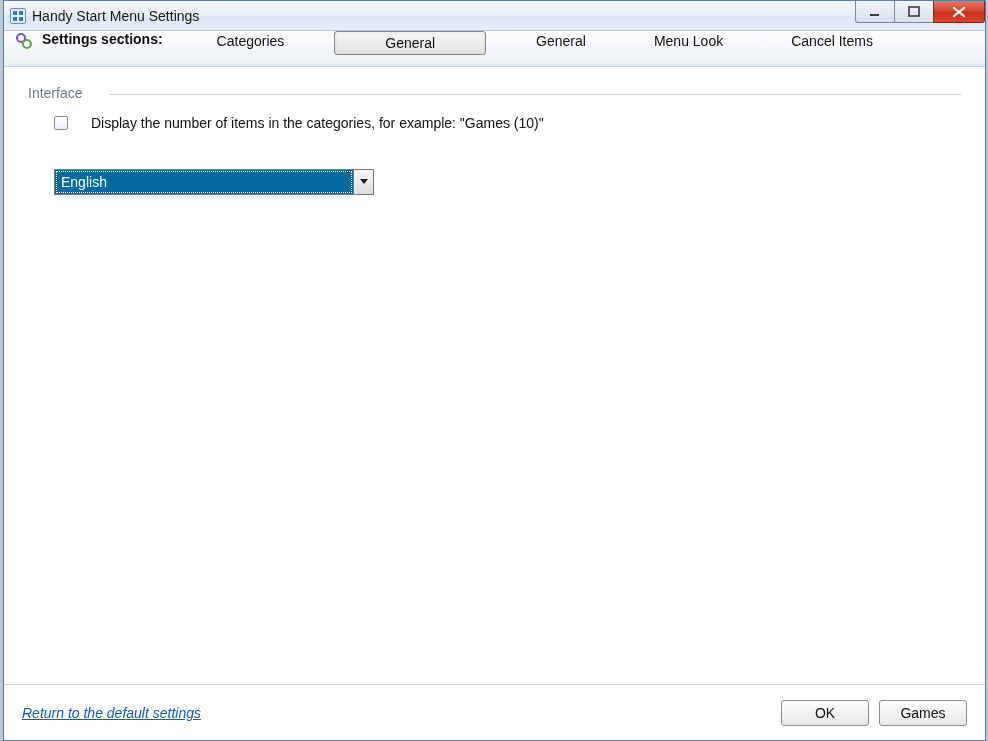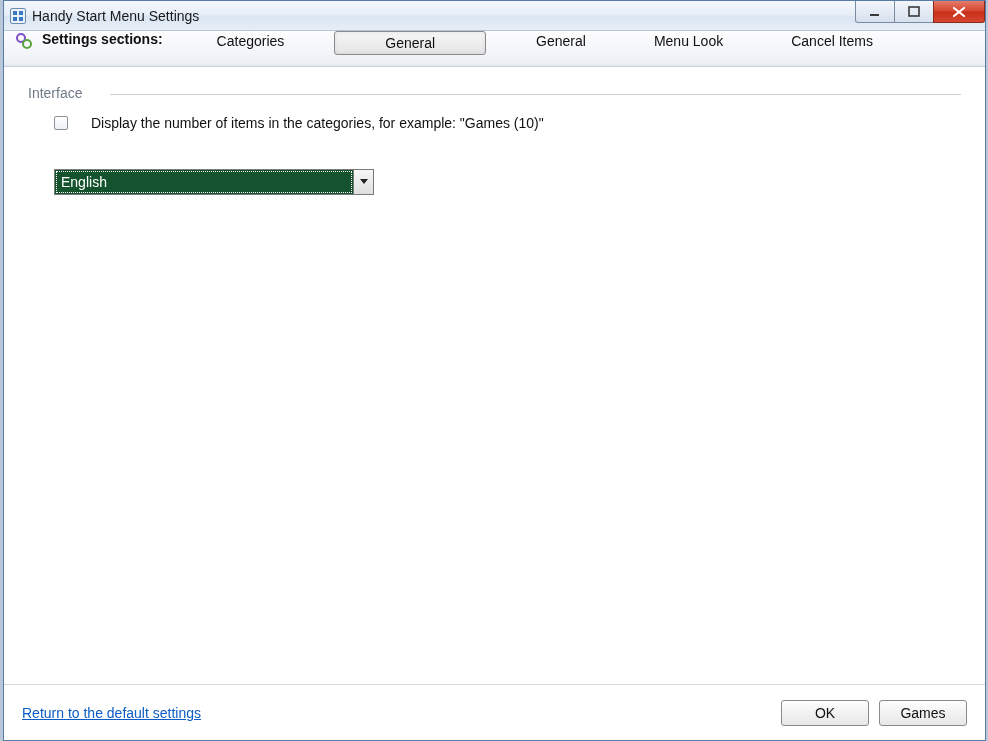--- a/index.html
+++ b/index.html
@@ -129,21 +129,21 @@
     .check-label { color:#111; }
 
     .combo {
       width: 320px; height: 26px;
       border: 1px solid #7a7a7a;
       background: #fff;
       display:flex; align-items:stretch;
     }
     .combo-value {
       flex:1;
-      background:#14532d;
+      background:#0369a1;
       color:#fff;
       padding: 2px 6px;
       display:flex; align-items:center;
       outline: 1px dotted #fff; outline-offset: -2px;
     }
     .combo-btn {
       width: 20px;
       border-left: 1px solid #7a7a7a;
       background: linear-gradient(to bottom,#f6f6f6,#dedede);
       display:flex; align-items:center; justify-content:center;
@@ -153,20 +153,21 @@
       height: 56px;
       border-top: 1px solid #d2d8de;
       display:flex; align-items:center;
       padding: 0 18px;
       justify-content: space-between;
     }
     .link {
       color: #0b5cc4;
       text-decoration: underline;
       cursor: pointer;
+      font-style: italic;
     }
     .footer-buttons { display:flex; gap:10px; }
     .btn {
       min-width: 88px; height: 26px;
       border: 1px solid #8a8a8a;
       border-radius: 3px;
       background: linear-gradient(to bottom,#fdfdfd,#e7e7e7);
       display:flex; align-items:center; justify-content:center;
       font-size: 14px; color:#111;
       padding: 0 14px;

